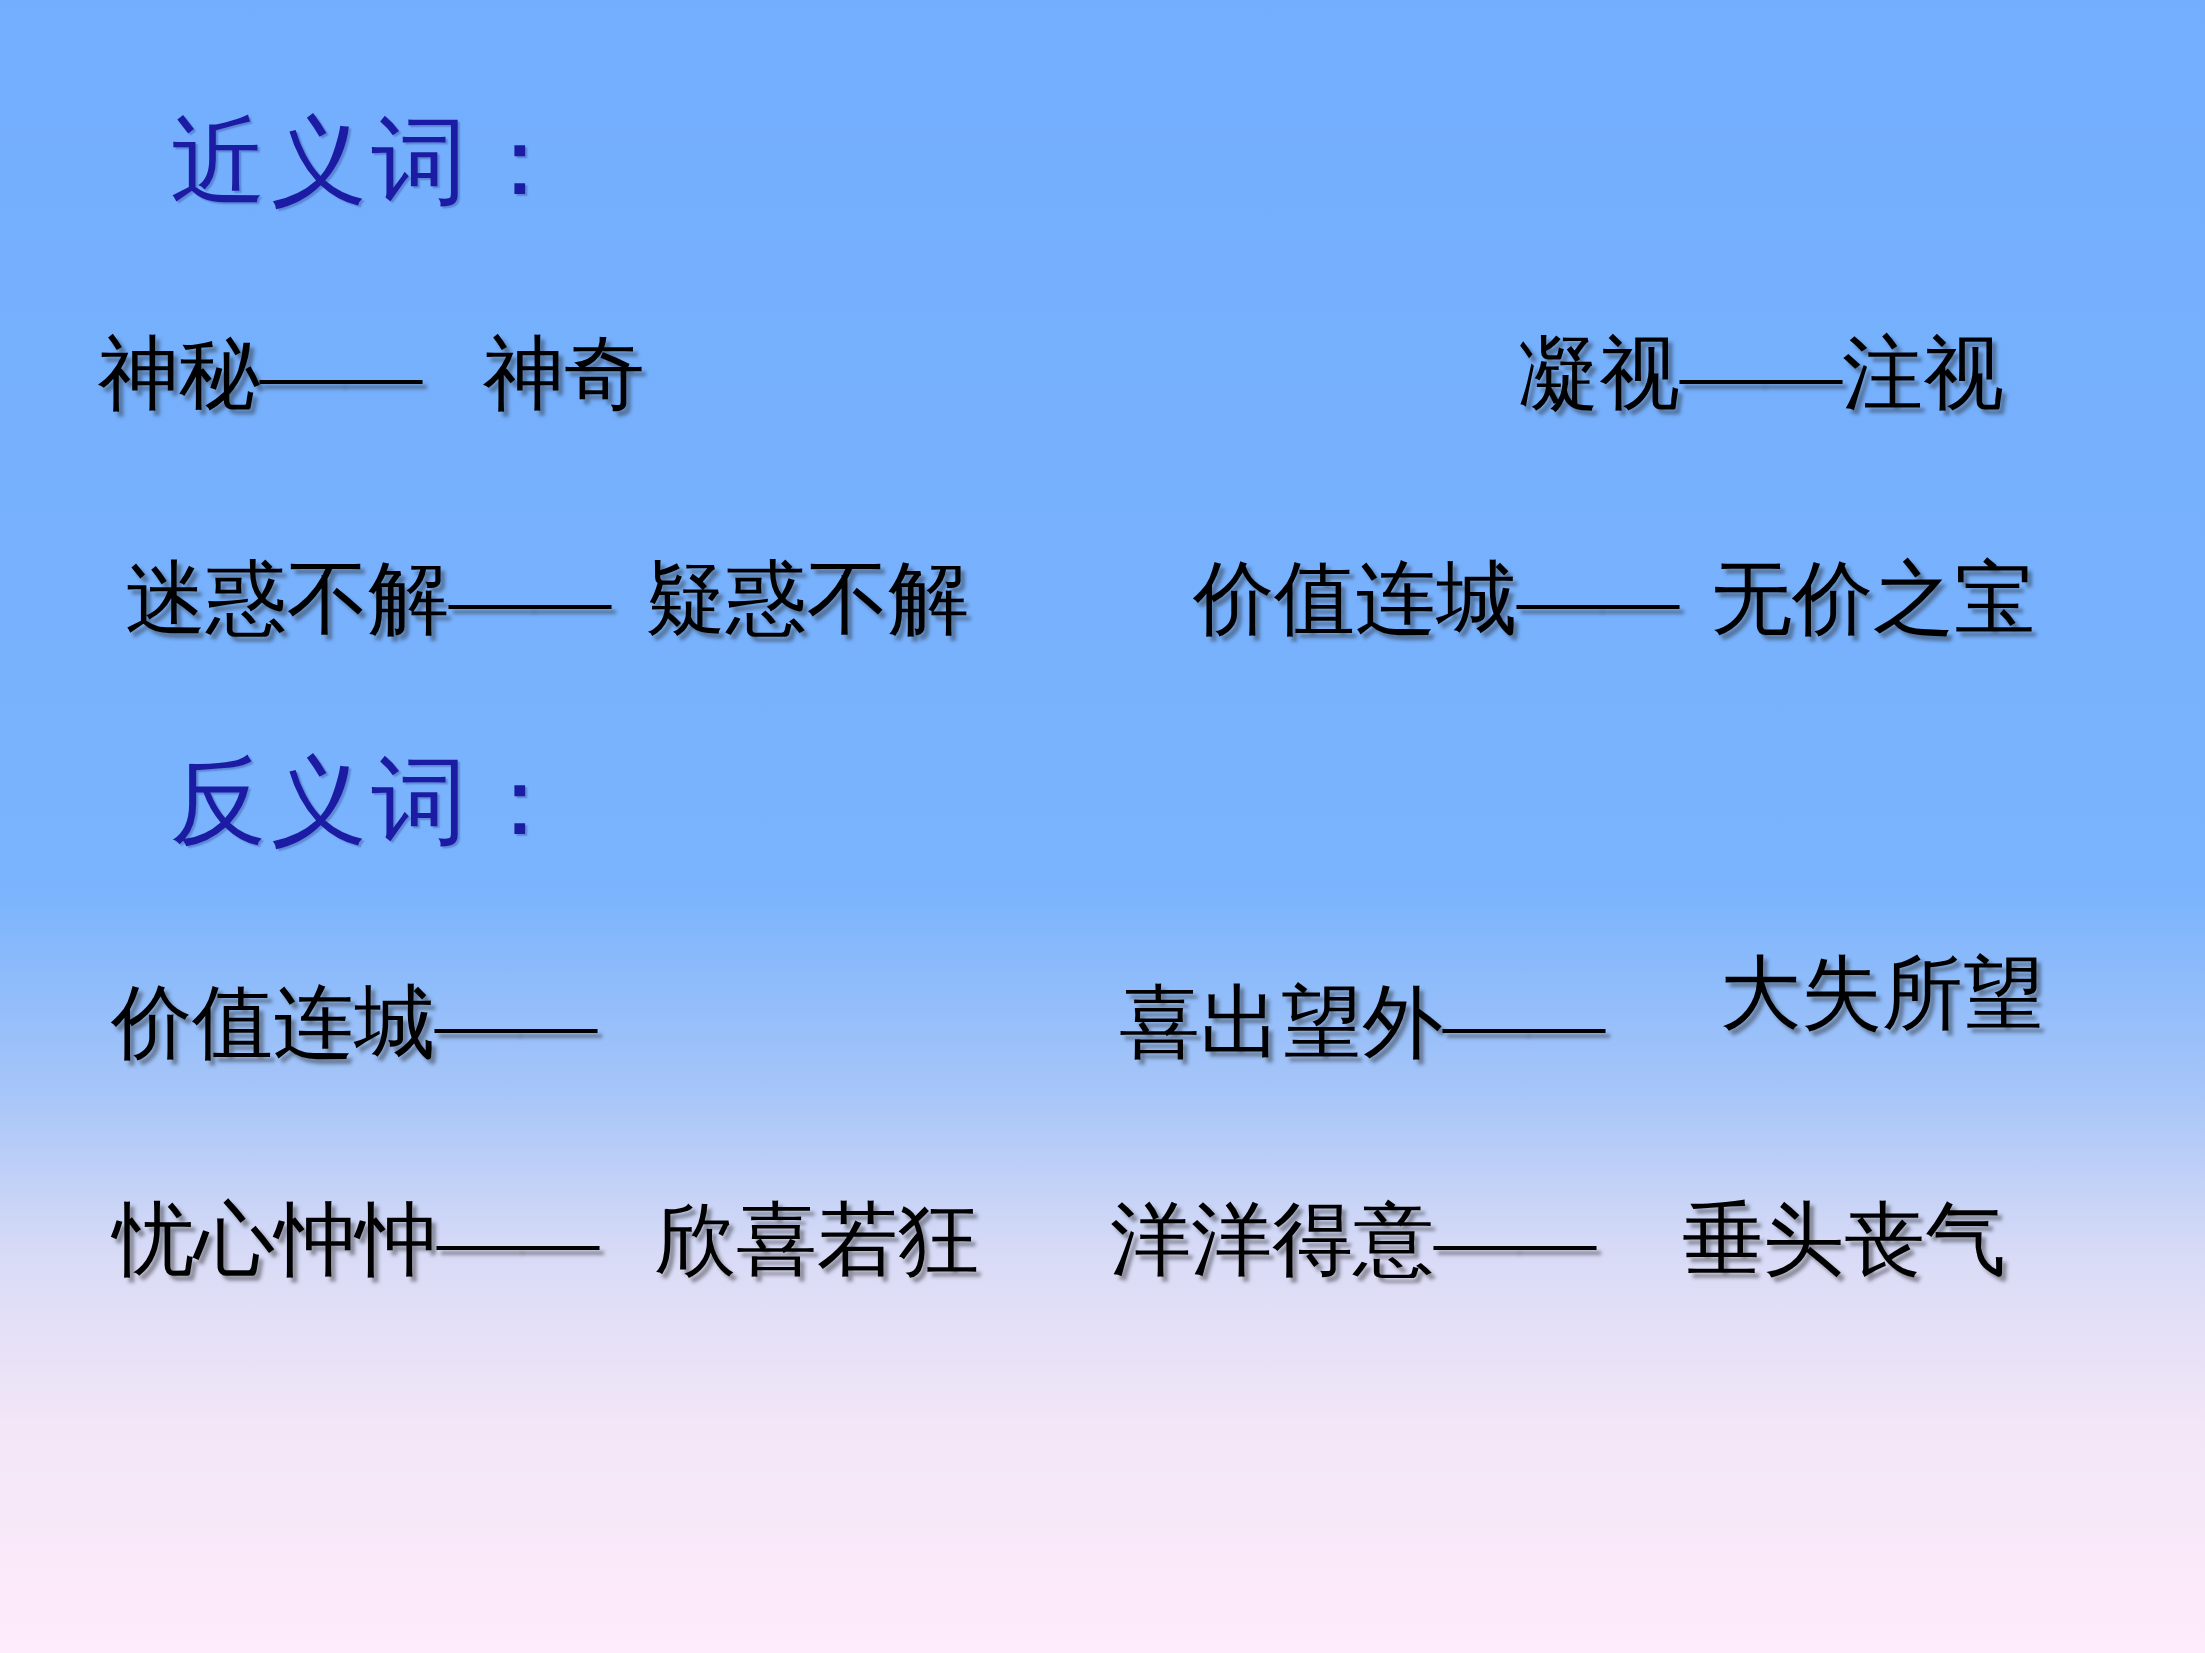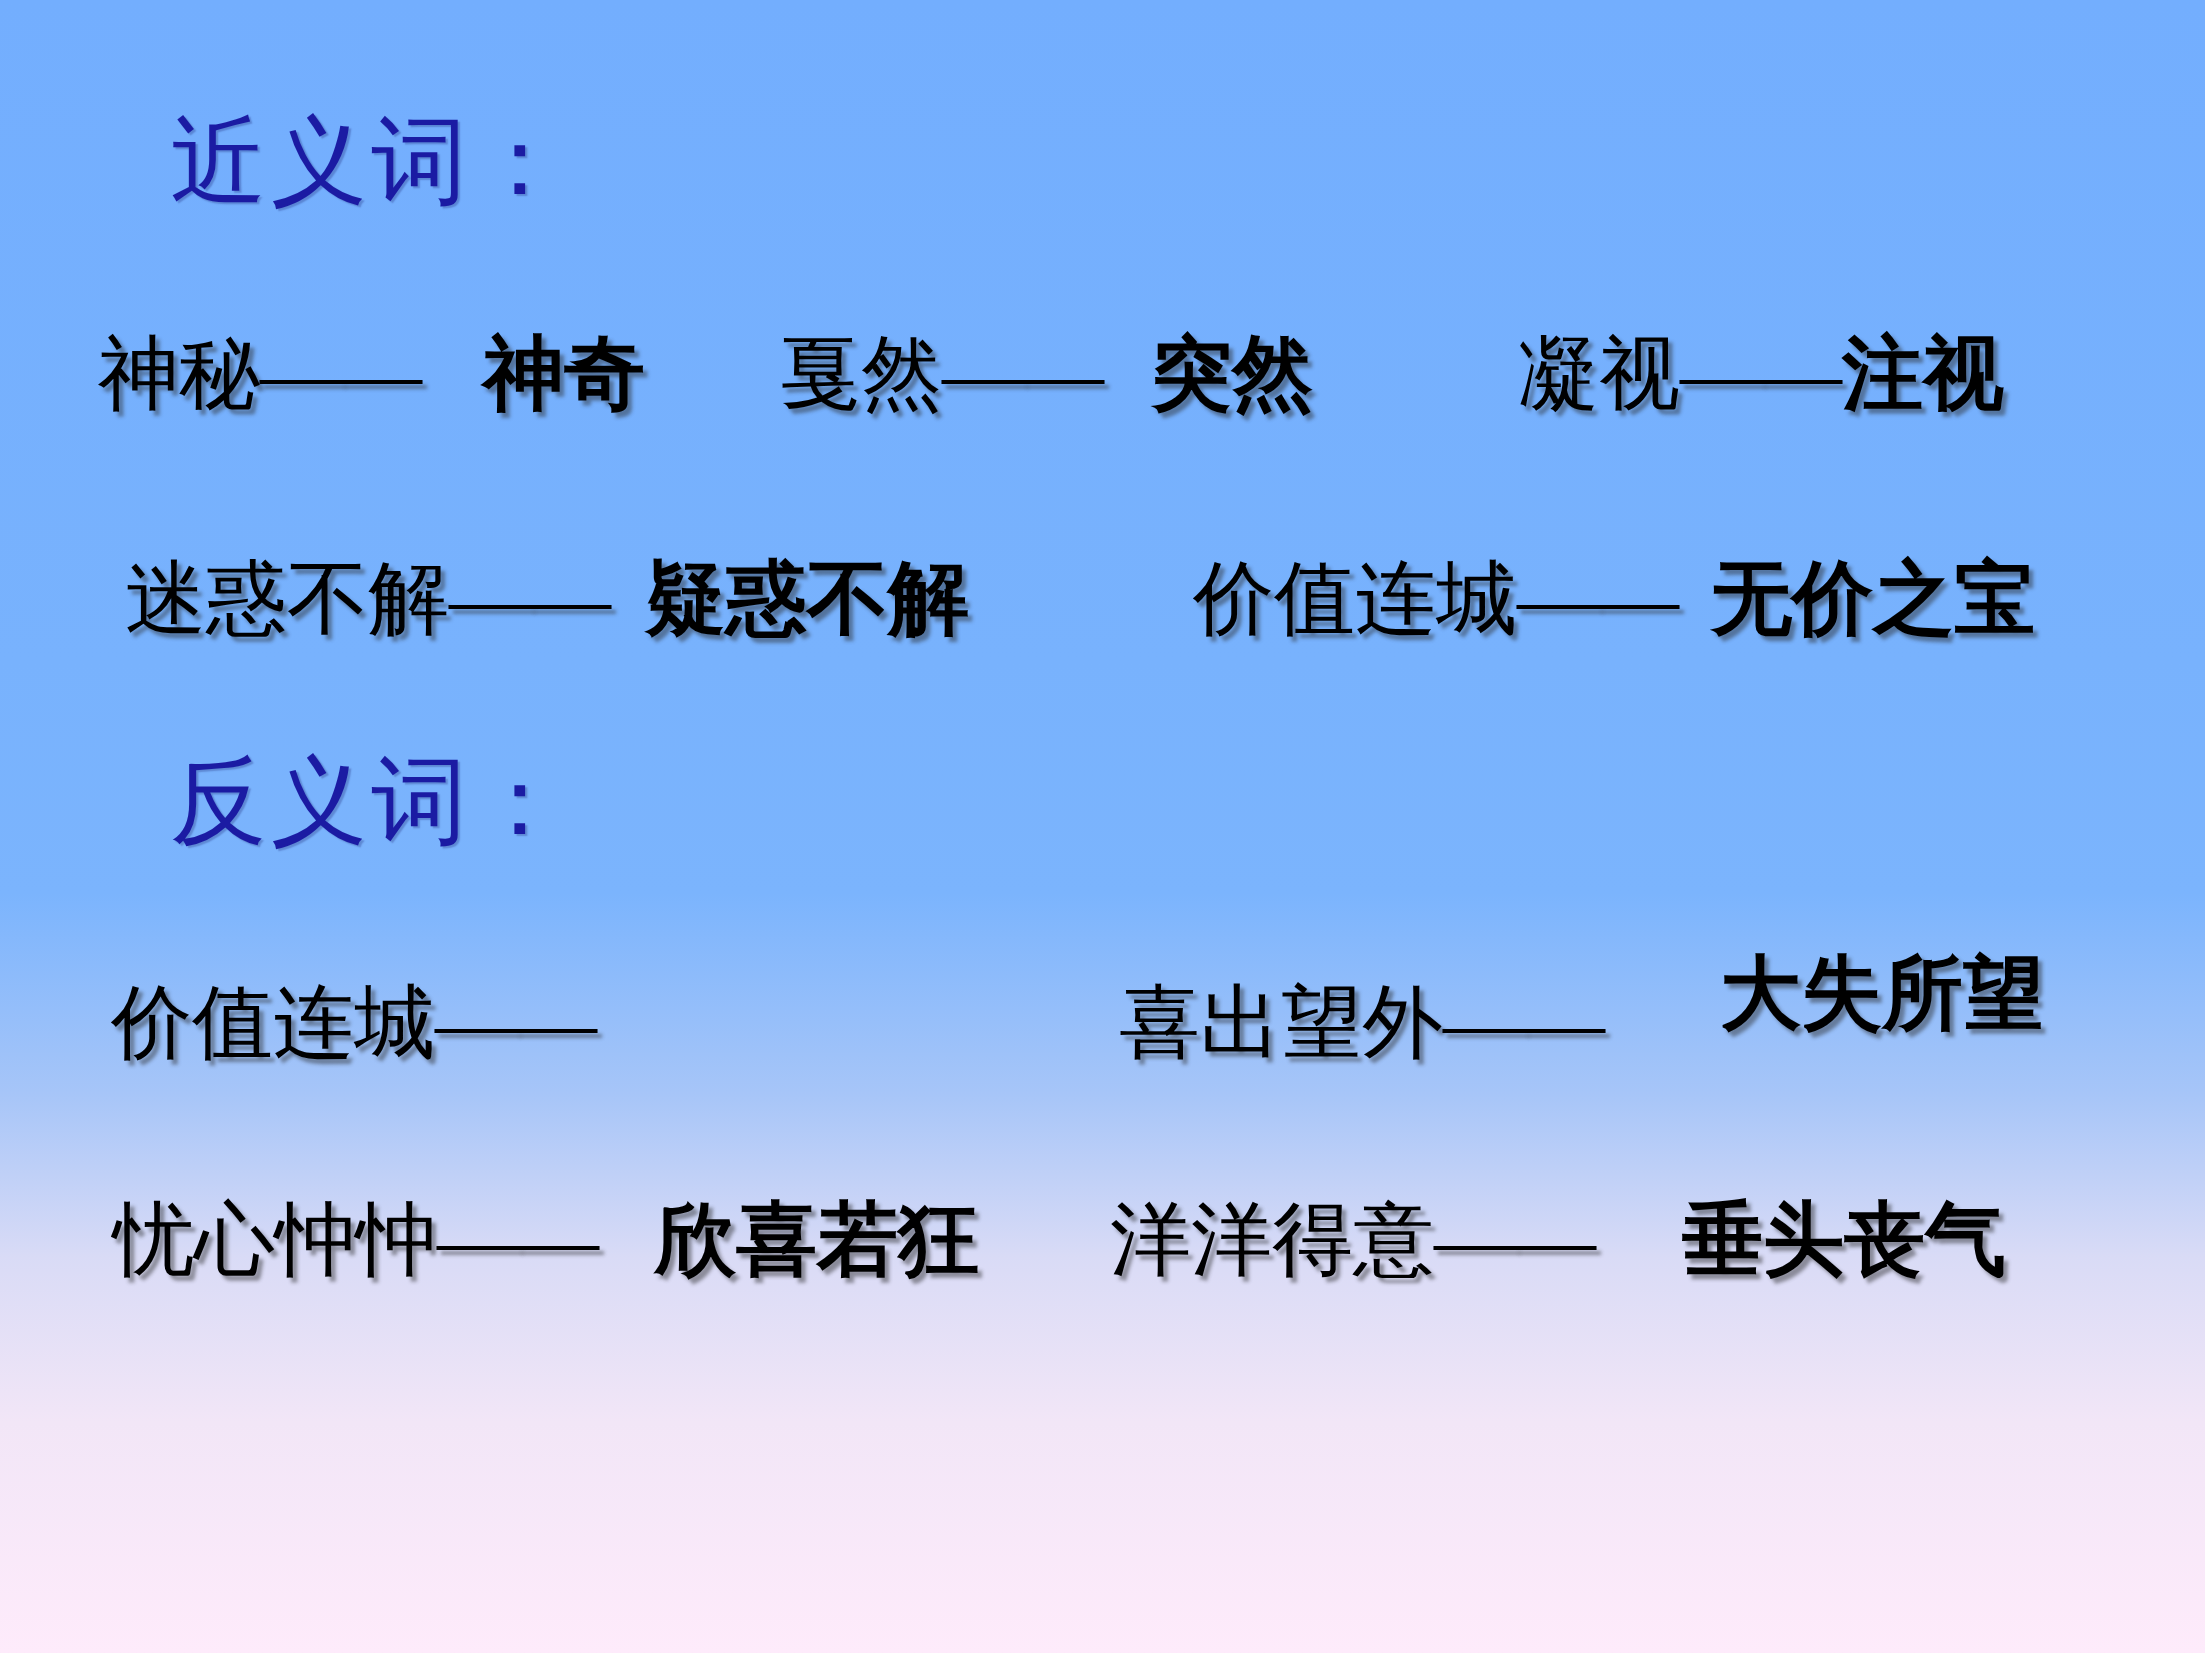--- a/index.html
+++ b/index.html
@@ -45,21 +45,21 @@
     align-items: flex-start;
     white-space: nowrap;
     font-size: 81px;
     line-height: 1.3;
     color: #000;
   }
   .w {
     text-shadow: 4.6px 5.4px 3.8px rgba(40,40,40,0.45);
   }
   .ans {
-    font-weight: 700;
+    font-weight: 400;
   }
 
   
   #p-syn-1a { left: 98px;  top: 322px; gap: 61px; }
   #p-syn-1b { left: 780px; top: 322px; gap: 47px; }
   #p-syn-1c { left: 1518px; top: 322px; }
   
   #p-syn-2a { left: 103px;  top: 547px; gap: 34px; margin-left: 22px; }
   #p-syn-2b { left: 1193px; top: 547px; gap: 32px; }
   
@@ -73,24 +73,20 @@
 </head>
 <body>
 
 <div class="slide">
 
   <h1 id="title-syn" class="sec-title">近义词：</h1>
 
   <div class="pair" id="p-syn-1a">
     <span class="w left">神秘——</span>
     <span class="w ans">神奇</span>
-  </div>
-  <div class="pair" id="p-syn-1b">
-    <span class="w left">戛然——</span>
-    <span class="w ans">突然</span>
   </div>
   <div class="pair" id="p-syn-1c">
     <span class="w left">凝视——</span>
     <span class="w ans">注视</span>
   </div>
 
   <div class="pair" id="p-syn-2a">
     <span class="w left">迷惑不解——</span>
     <span class="w ans">疑惑不解</span>
   </div>

